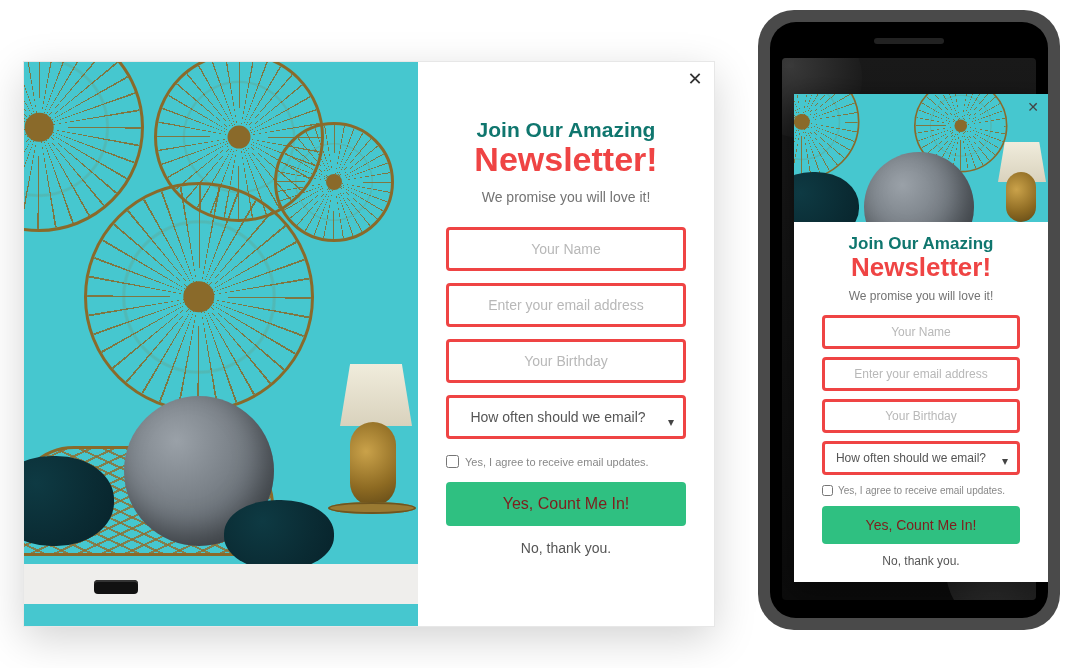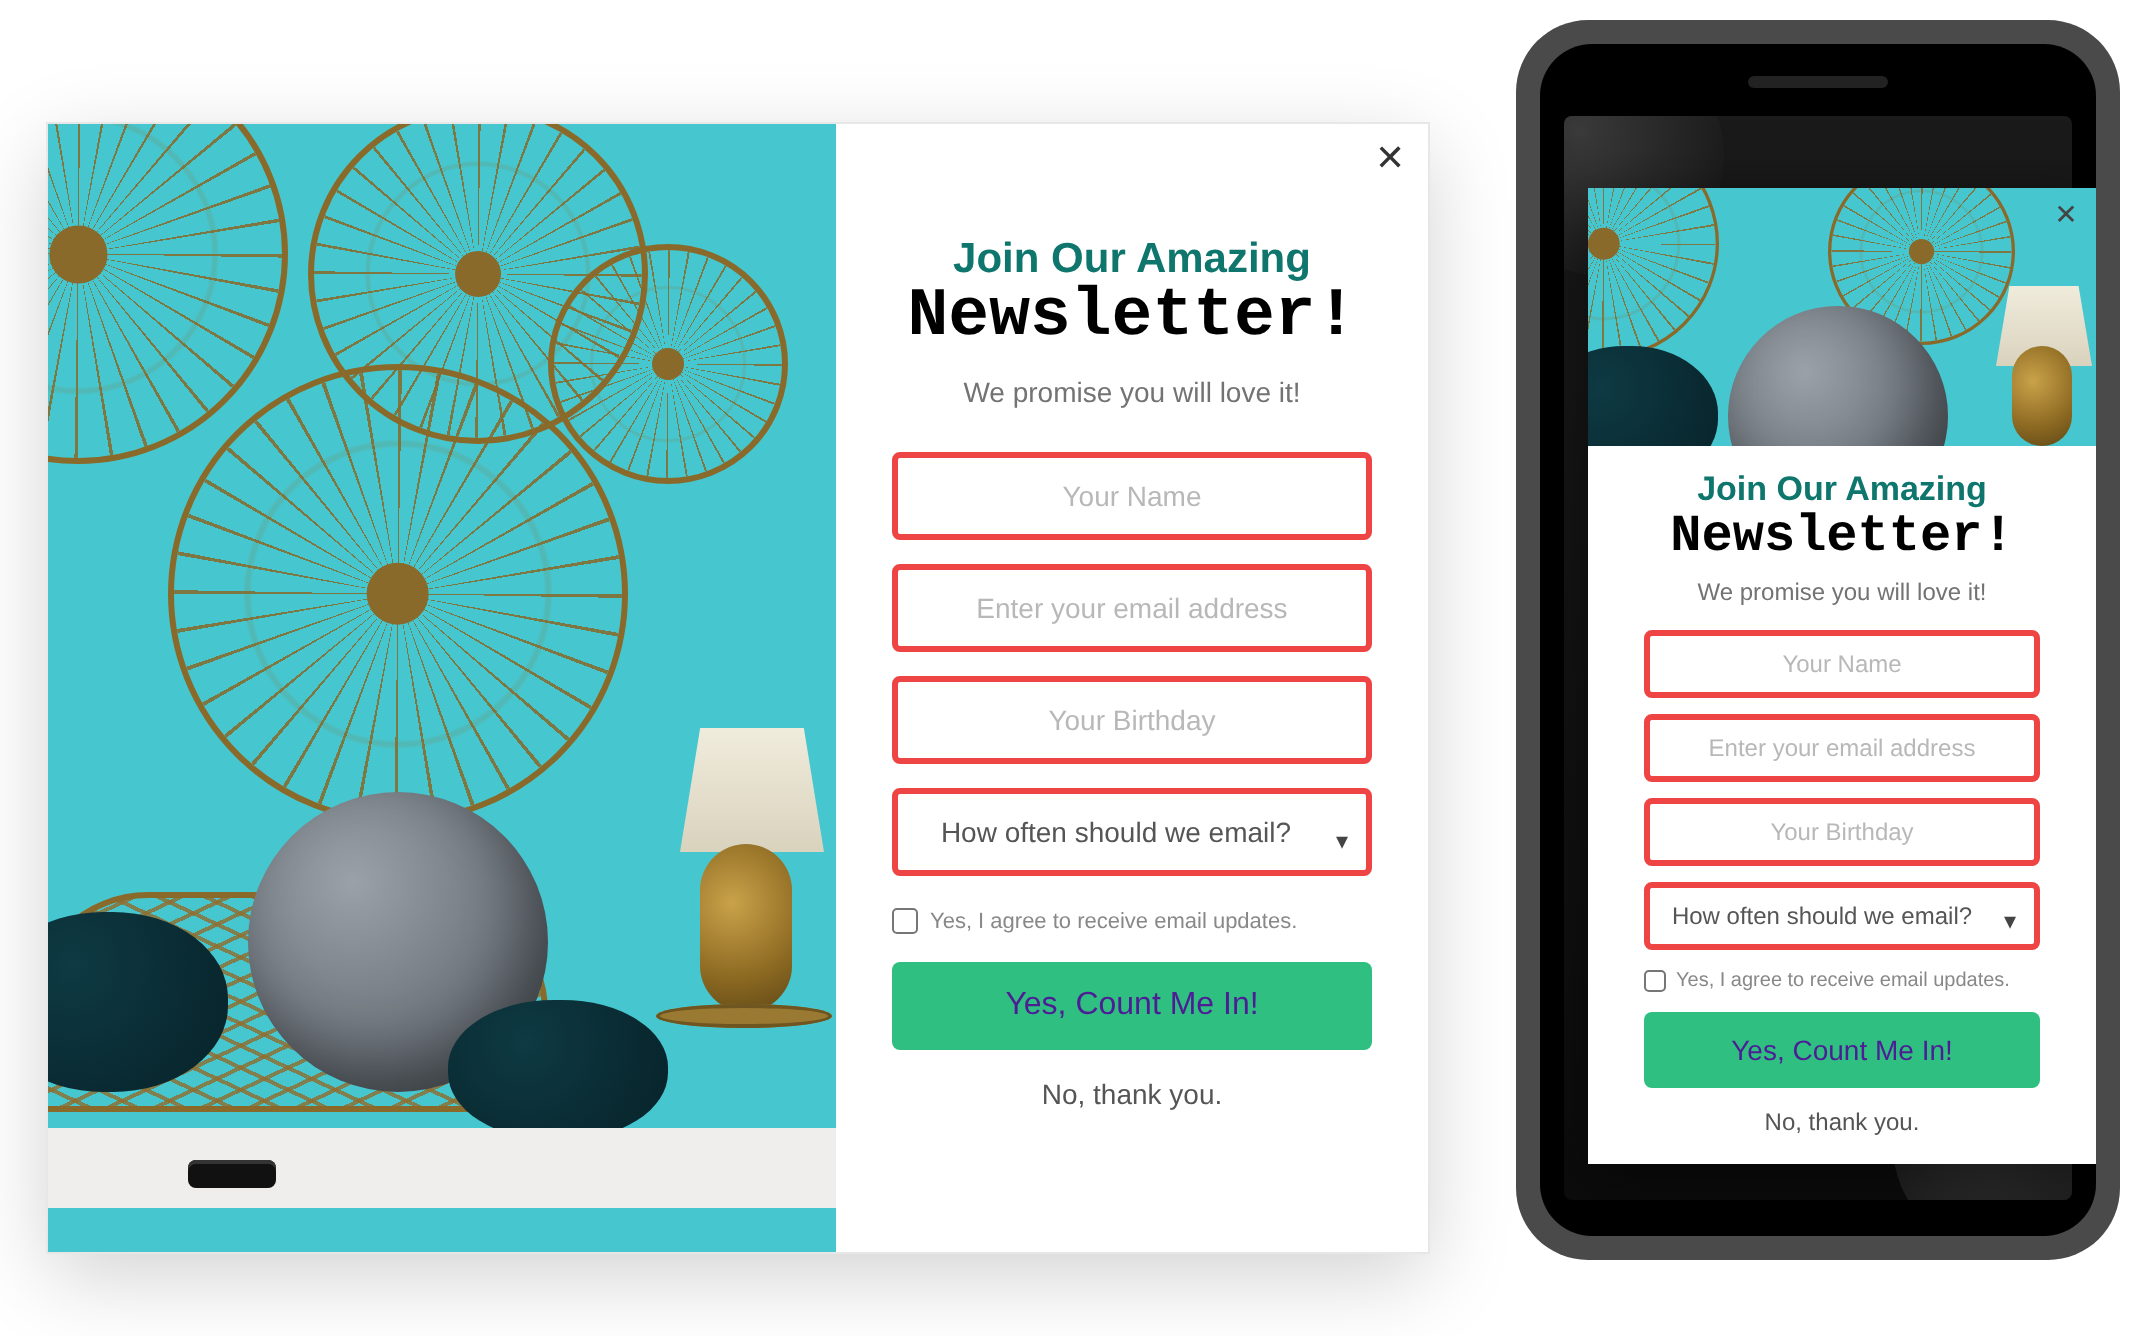--- a/index.html
+++ b/index.html
@@ -37,21 +37,21 @@
     position: absolute;
     top: 8px; right: 10px;
     width: 18px; height: 18px;
     font-size: 18px;
     line-height: 18px;
     color: #333;
     cursor: pointer;
     text-align: center;
   }
   .title-small { font-size: 21px; font-weight: 800; color: #0f766e; text-align:center; }
-  .title-big   { font-size: 34px; font-weight: 900; color: #000000; text-align:left; margin-top:-2px;font-family:Liberation Mono, monospace; }
+  .title-big   { font-size: 34px; font-weight: 900; color: #ef4444; text-align:left; margin-top:-2px; }
   .subtitle    { font-size: 14px; color: #737373; margin: 10px 0 22px; text-align:center; }
 
   .field, .select {
     width: 240px;
     height: 44px;
     border: 3px solid #ef4444;
     border-radius: 4px;
     margin-bottom: 12px;
     font-size: 14px;
     text-align: center;
@@ -64,21 +64,21 @@
   .select-wrap .caret {
     position: absolute; right: 12px; top: 50%; transform: translateY(-60%);
     font-size: 12px; color: #444; pointer-events: none;
   }
 
   .agree-row { display:flex; align-items:center; gap:6px; font-size:11px; color:#888; margin: 4px 0 14px; width:240px; }
   .agree-row input { width:13px; height:13px; }
 
   .cta-btn {
     width: 240px; height: 44px;
-    background: #2fc081; color: #4c1d95;
+    background: #2fc081; color: #7f1d1d;
     border: none; border-radius: 4px;
     font-size: 16px; font-weight: 500;
     cursor: pointer; margin-bottom: 14px;
   }
   .no-thanks { font-size: 14px; color: #555; cursor: pointer; }
 
   
   .phone {
     position: absolute;
     left: 758px;

